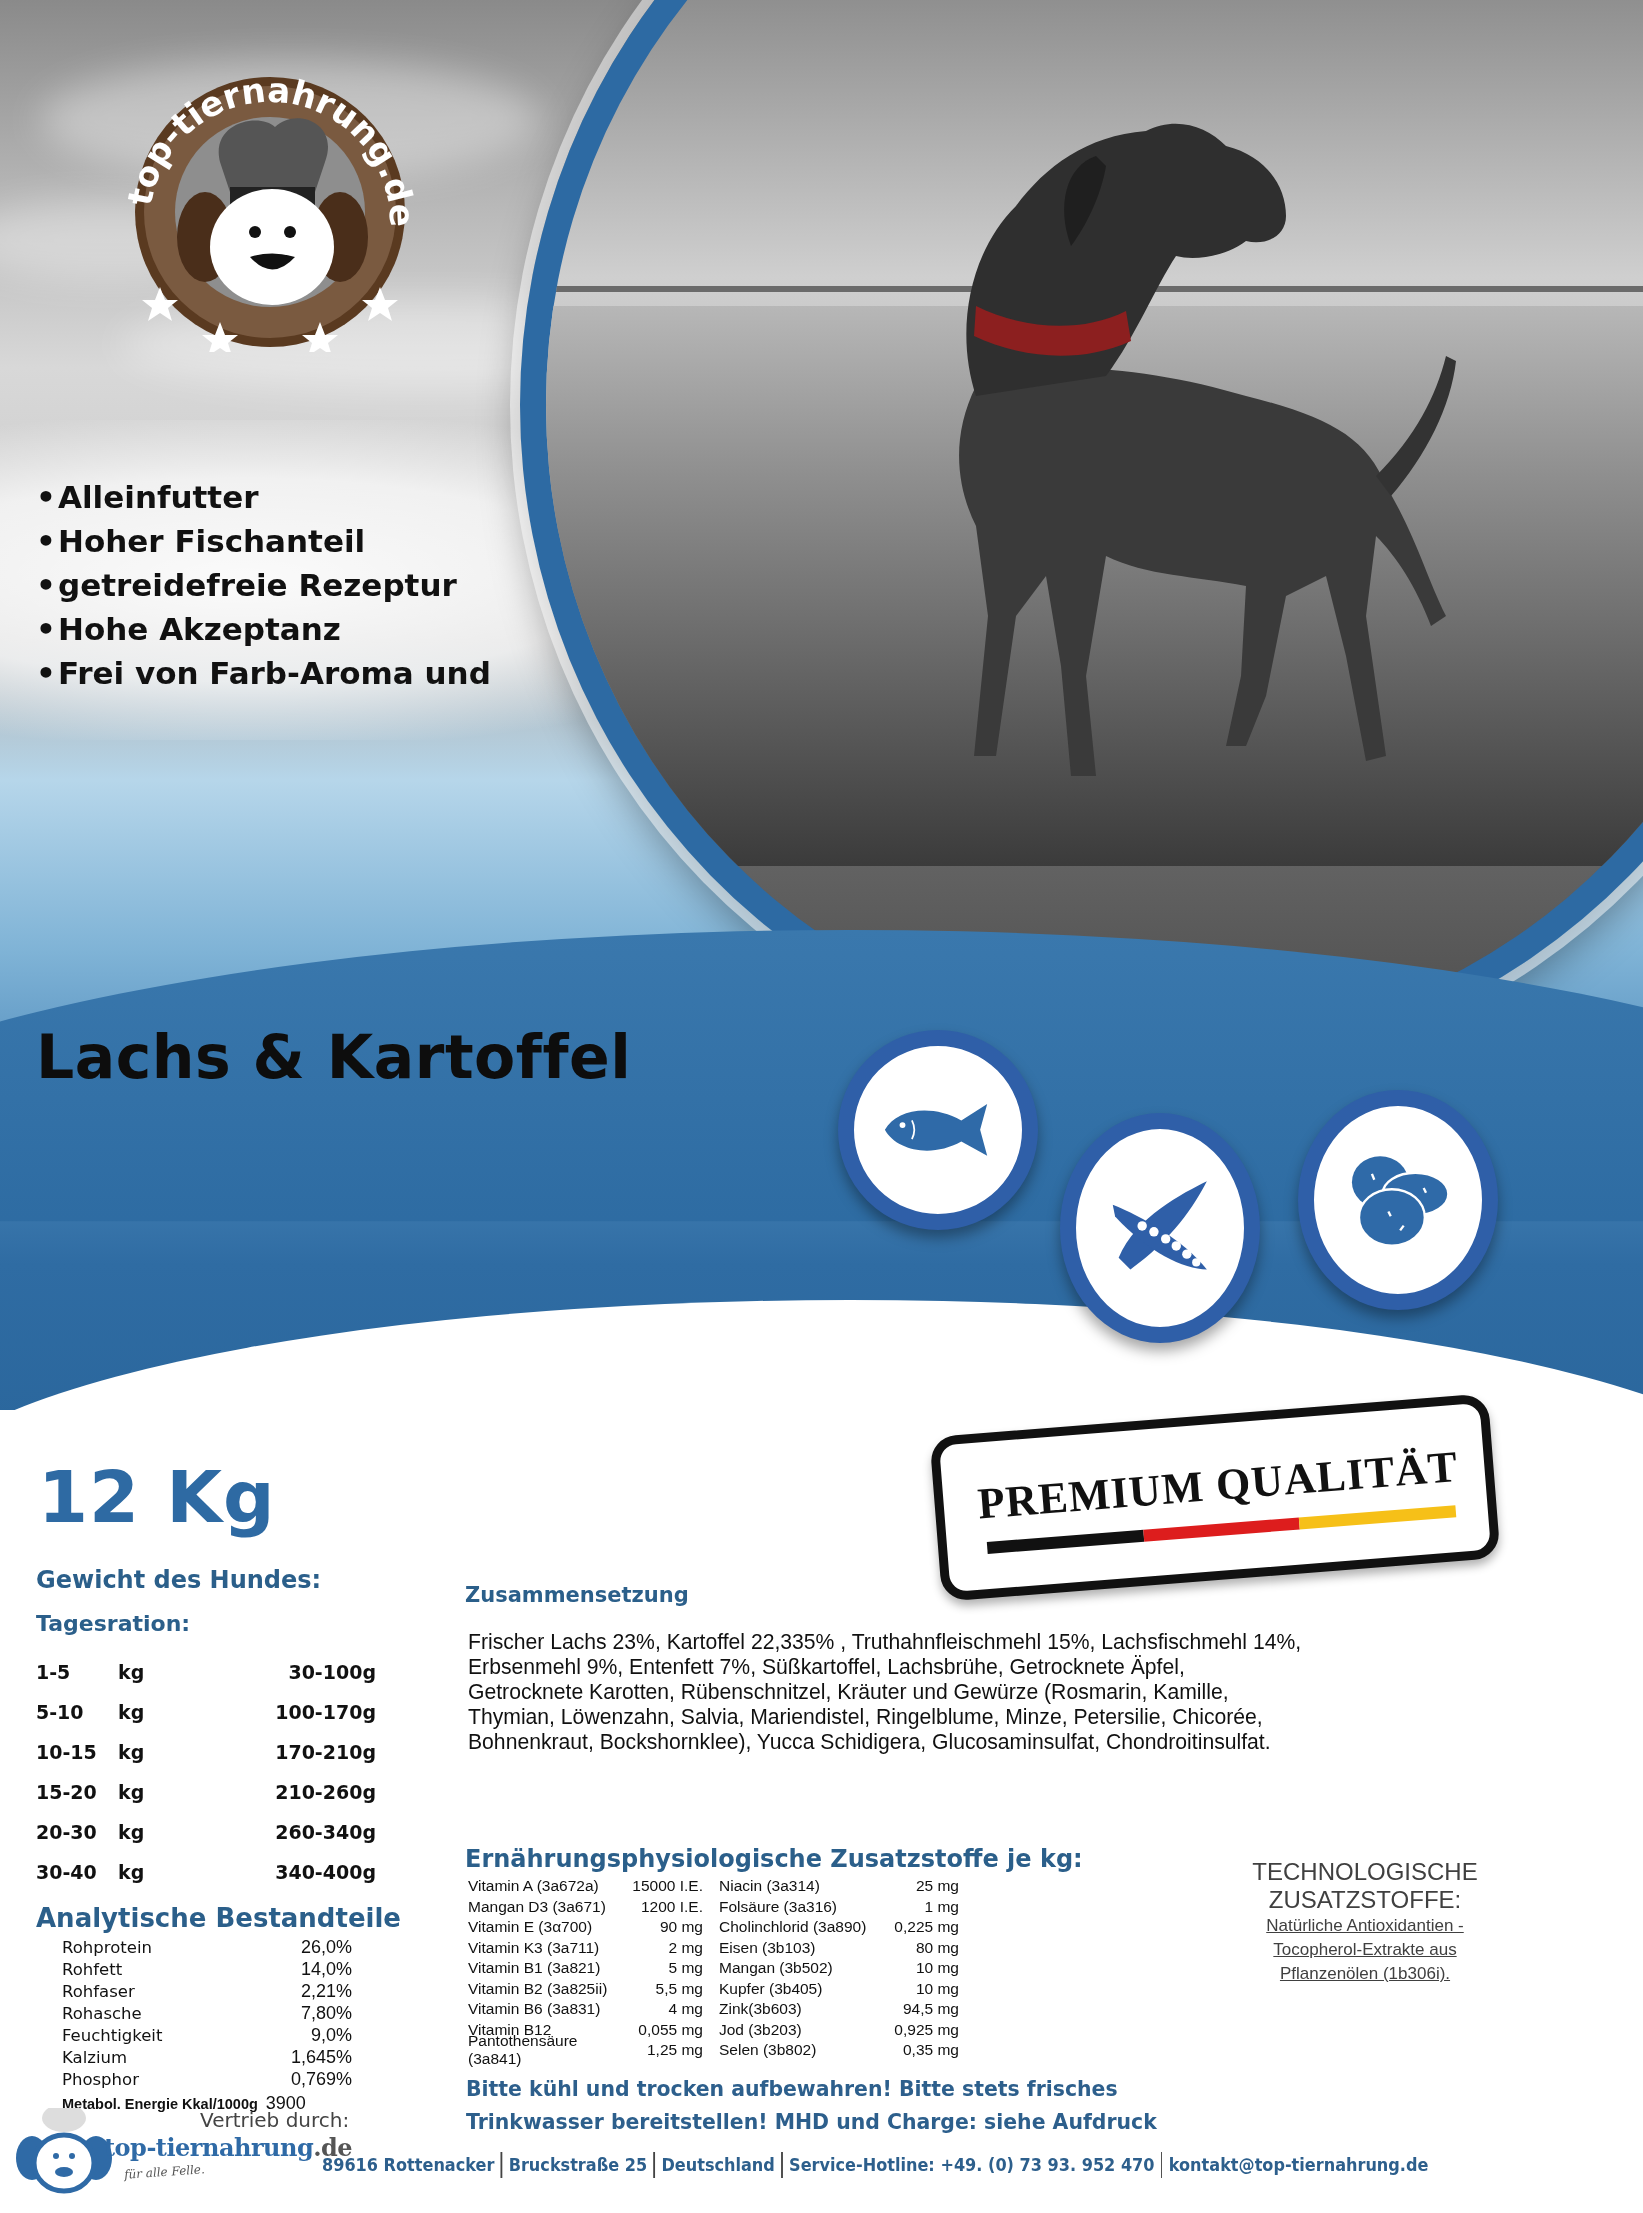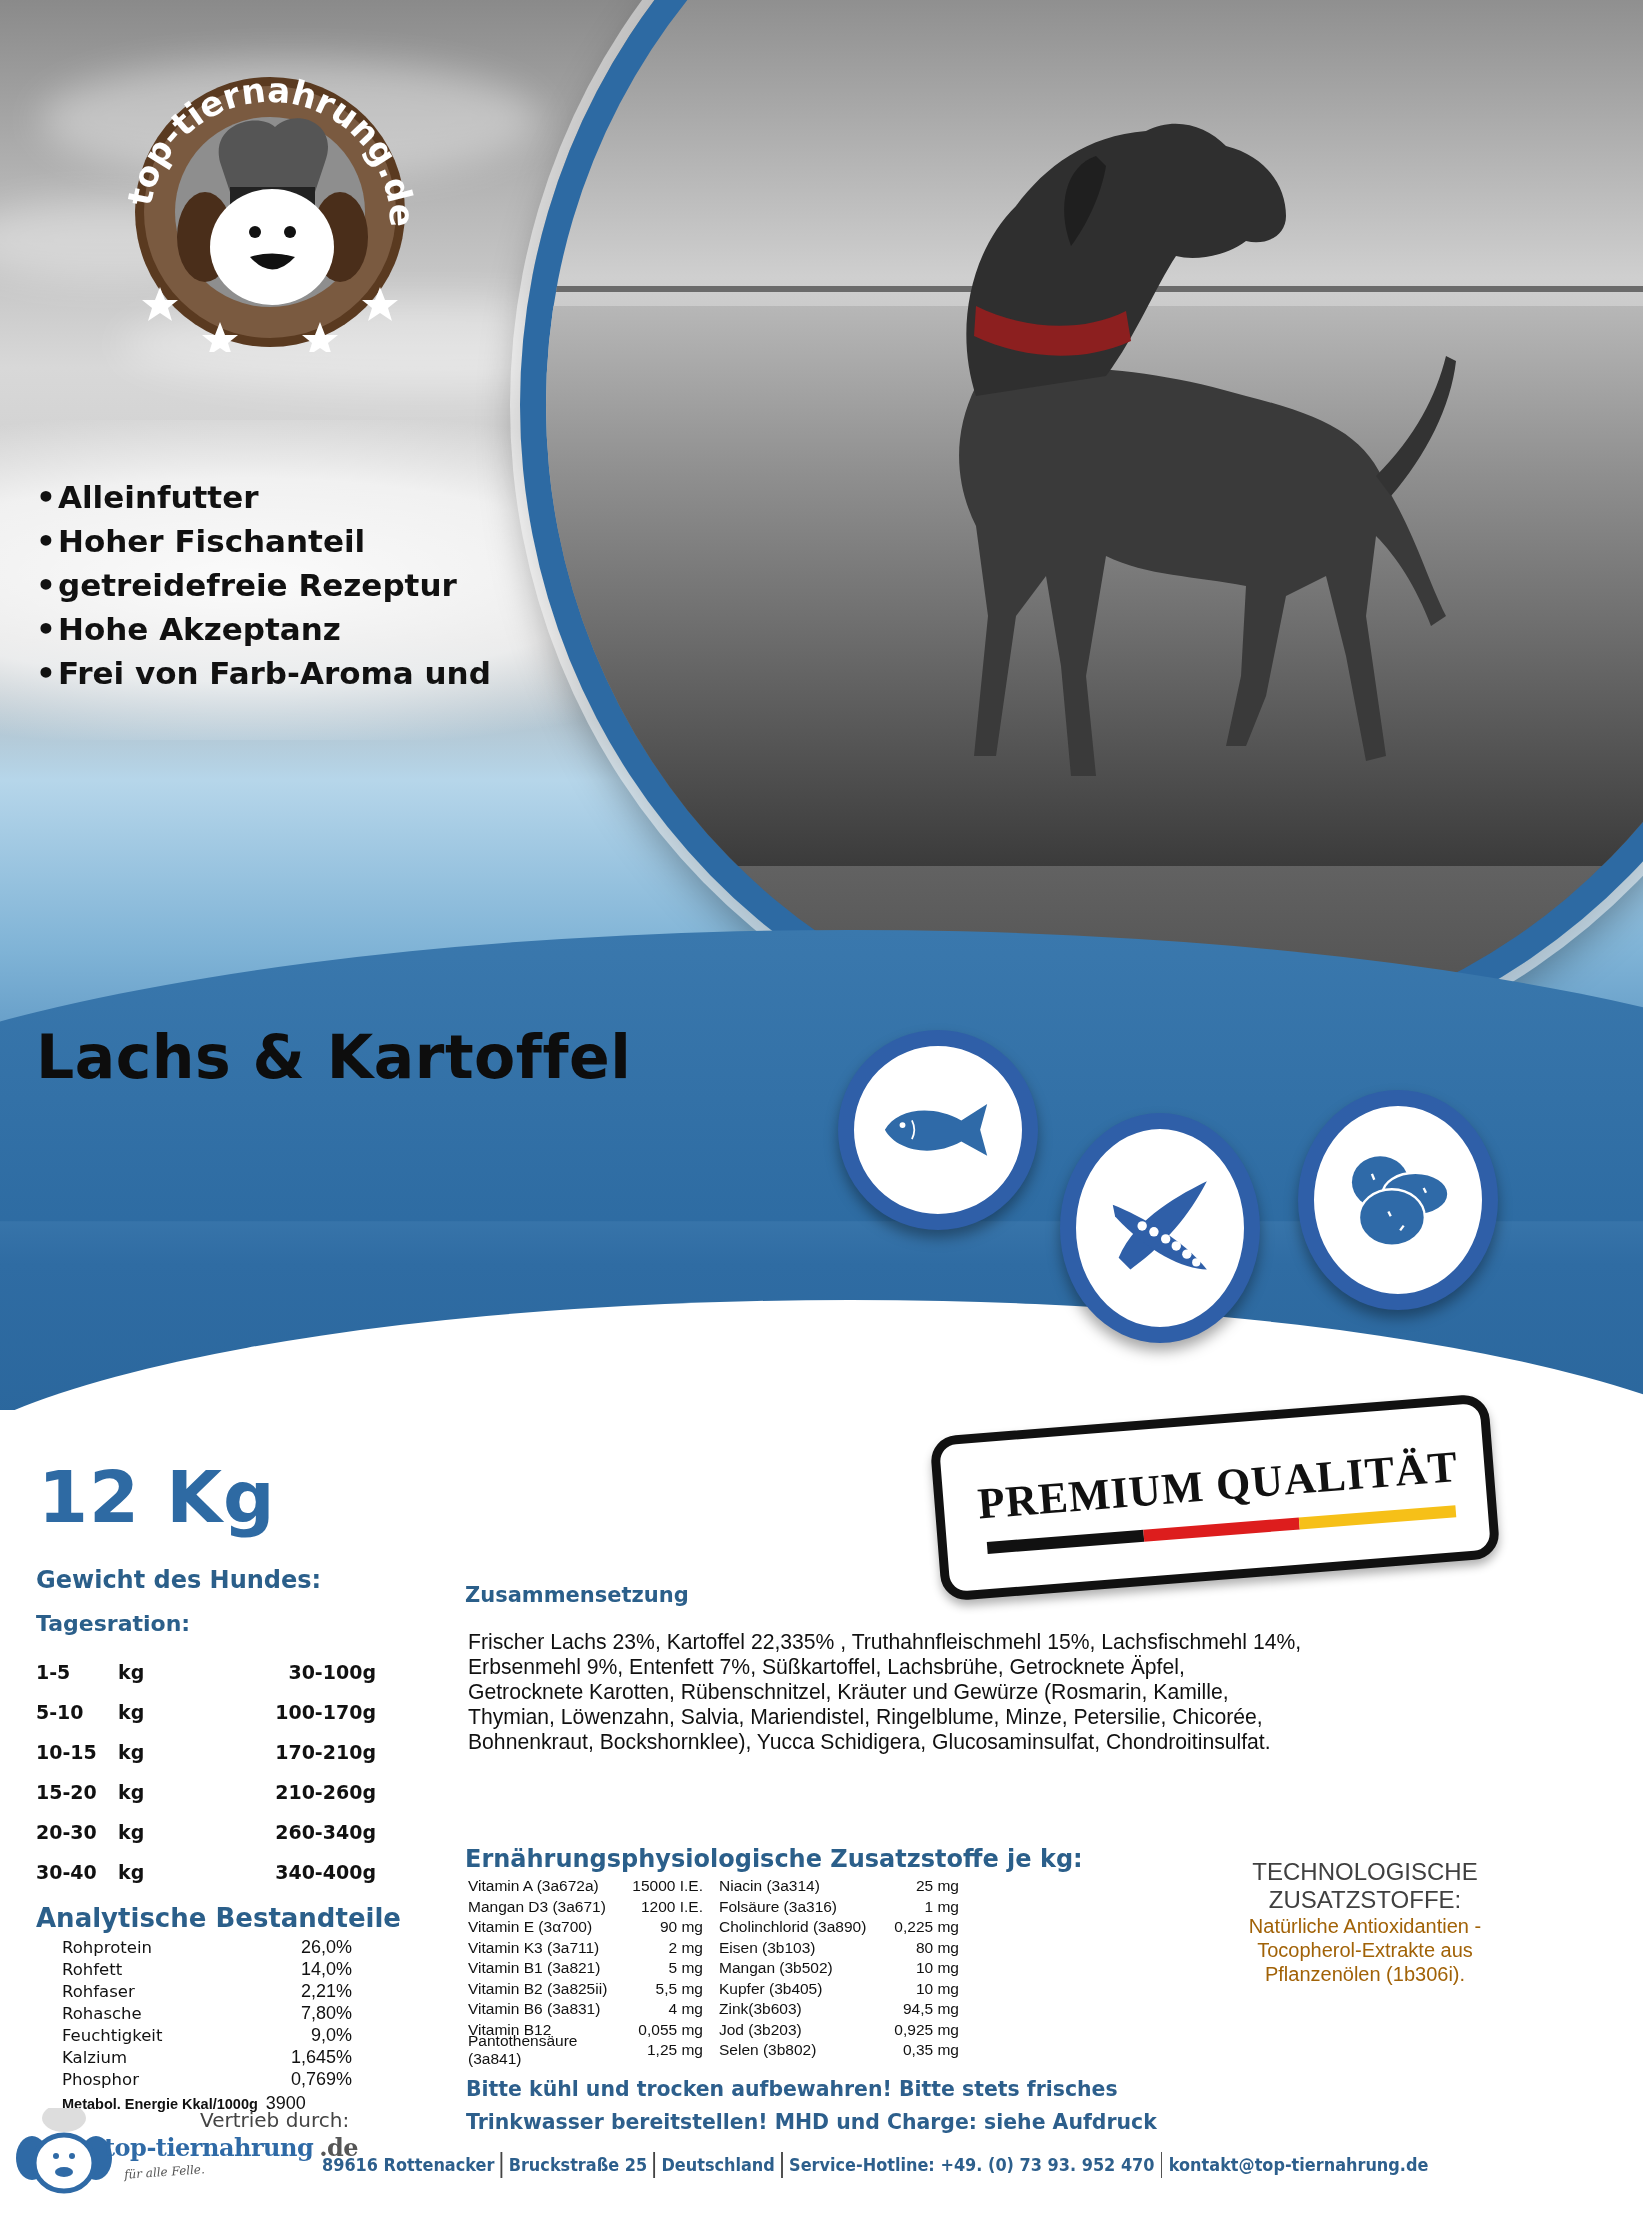--- a/index.html
+++ b/index.html
@@ -113,40 +113,40 @@
   .analysis .row .v { font-family: "Liberation Sans", sans-serif; font-size: 18px; }
   .energy { position: absolute; left: 62px; top: 2093px;
     font-family: "Liberation Sans", sans-serif; font-weight: bold; font-size: 14.5px; color: #111; }
   .energy .v { font-weight: normal; font-size: 18px; margin-left: 8px; text-align: right; }
 
   .vertrieb { position: absolute; left: 200px; top: 2108px; font-family: "DejaVu Sans", sans-serif;
     font-size: 20px; color: #444; }
   .footer-logo { position: absolute; left: 14px; top: 2108px; width: 340px; height: 90px; }
   .footer-brand { position: absolute; left: 104px; top: 2133px; font-family: "DejaVu Serif", serif; font-weight: bold;
     font-size: 24px; color: #2f6aa6; letter-spacing: -0.5px; }
-  .footer-brand .de { color: #555; padding-left: 6px; }
+  .footer-brand .de { color: #555; }
   .footer-tagline { position: absolute; left: 124px; top: 2165px; font-family: "DejaVu Serif", serif; font-style: italic;
     font-size: 12px; color: #555; transform: rotate(-4deg); }
 
   .h4 { left: 465px; top: 1583px; font-size: 21px; }
   .composition { position: absolute; left: 468px; top: 1629px; width: 1120px;
     font-family: "Liberation Sans", sans-serif; font-size: 22.5px; line-height: 25px; color: #111; transform: scaleX(0.94); transform-origin: left top; }
 
   .h5 { left: 465px; top: 1845px; font-size: 24px; }
   .additives { position: absolute; left: 468px; top: 1876px; display: flex; gap: 16px;
     font-family: "Liberation Sans", sans-serif; font-size: 15.5px; color: #111; }
   .add-col .row { display: flex; height: 20.5px; align-items: center; }
   .add-col.c1 .n { width: 155px; }
   .add-col.c1 .v { width: 80px; text-align: right; }
   .add-col.c2 .n { width: 165px; }
   .add-col.c2 .v { width: 75px; text-align: right; }
 
   .tech { position: absolute; left: 1220px; top: 1858px; width: 290px; text-align: center; }
   .tech-title { font-family: "Liberation Sans", sans-serif; font-weight: normal; font-size: 24px; color: #404040; line-height: 28px; }
-  .tech-body { font-family: "Liberation Sans", sans-serif; font-size: 20px; color: #a16207; line-height: 24px; }
+  .tech-body { font-family: "Liberation Sans", sans-serif; font-size: 17px; color: #404040; line-height: 24px; text-decoration: underline; }
 
   .storage { position: absolute; left: 466px; top: 2072px; font-family: "DejaVu Sans", sans-serif; font-weight: bold;
     font-size: 21.5px; line-height: 33px; color: #2d5f8c; transform: scaleX(0.95); transform-origin: left top; }
 
   .address { position: absolute; left: 322px; top: 2152px; font-family: "DejaVu Sans", sans-serif; font-weight: bold;
     font-size: 17.5px; color: #2d5f8c; display: flex; align-items: center; transform: scaleX(0.92); transform-origin: left top; white-space: nowrap; }
   .address .sep { display: inline-block; width: 1.5px; height: 26px; background: #444; margin: 0 7px; }
 </style>
 </head>
 <body>

